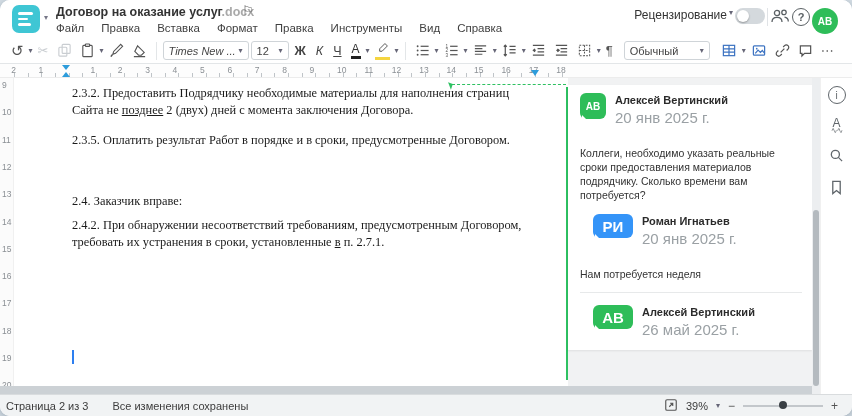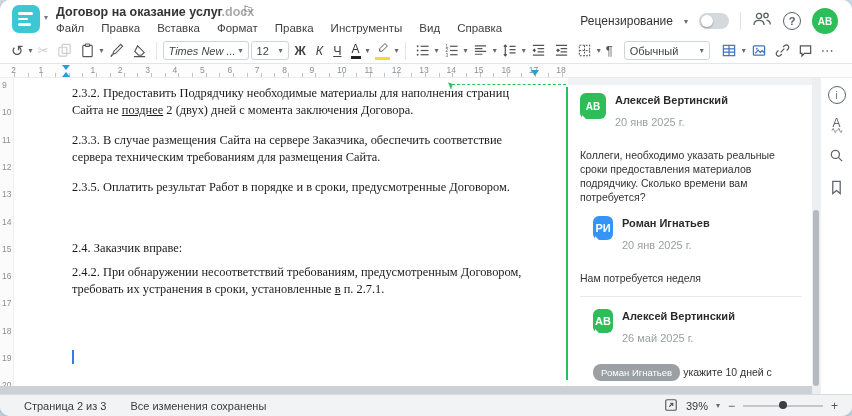--- a/index.html
+++ b/index.html
@@ -13,21 +13,21 @@
   #logo { position:absolute; left:12px; top:5px; width:28px; height:28px; border-radius:7px;
           background:#3fc6d4; display:flex; flex-direction:column; justify-content:center; gap:3px; padding-left:6px; }
   #logo i { display:block; height:2.5px; background:#fff; border-radius:2px; }
   #logo i:nth-child(1){width:15px;} #logo i:nth-child(2){width:10px;} #logo i:nth-child(3){width:13px;}
   #logo-caret { position:absolute; left:44px; top:13px; font-size:8px; color:#778; }
   #doc-title { position:absolute; left:56px; top:5px; font-size:12.5px; font-weight:bold; color:#333; }
   #doc-title .ext { font-weight:bold; color:#a9a9a9; }
   #flag { position:absolute; left:242px; top:3px; font-size:13px; color:#666; }
   #menubar { position:absolute; left:56px; top:22px; display:flex; gap:17px; }
   #menubar span { font-size:11.5px; color:#3f3f3f; cursor:default; }
-  #header-right { position:absolute; right:14px; top:8px; display:flex; align-items:center; gap:11px; }
+  #header-right { position:absolute; right:14px; top:8px; display:flex; align-items:flex-start; gap:2px; }
   #review-label { font-size:12px; color:#333; }
   .caret { font-size:8px; color:#667; }
   #review-toggle { width:30px; height:16px; border-radius:8px; background:#d4d9dd; position:relative; }
   #review-toggle b { position:absolute; left:2px; top:2px; width:12px; height:12px; border-radius:50%;
                      background:#fff; box-shadow:0 1px 2px rgba(0,0,0,.3); }
   .vdiv { width:1px; height:18px; background:#e0e3e6; }
   .round-icon { width:18px; height:18px; border-radius:50%; border:1.4px solid #5a6064; color:#5a6064;
                 font-size:11px; display:flex; align-items:center; justify-content:center; font-weight:bold; }
   #user-avatar { width:26px; height:26px; border-radius:50%; background:#2ebd59; color:#fff;
                  font-size:10px; font-weight:bold; display:flex; align-items:center; justify-content:center; }
@@ -83,43 +83,43 @@
   #thread-card { position:absolute; left:0; top:7px; width:244px; background:#fff;
                  box-shadow:0 1px 2px rgba(0,0,0,.08); padding:8px 10px 12px 12px; }
   .cmt-head { display:flex; align-items:flex-start; gap:9px; }
   .avatar { flex:0 0 auto; border-radius:6px; color:#fff; font-weight:bold;
             display:flex; align-items:center; justify-content:center; position:relative; }
   .avatar::after { content:""; position:absolute; left:2px; bottom:-4px;
                    border:4px solid transparent; border-top-color:inherit; border-left-color:inherit; }
   .av-green { background:#2ebd59; border-top-color:#2ebd59; }
   .av-blue  { background:#3494f8; border-top-color:#3494f8; }
   .av-lg { width:26px; height:26px; font-size:10px; }
-  .av-sm { width:20px; height:24px; font-size:11px; }
+  .av-sm { width:40px; height:24px; font-size:15px; }
   .cmt-name { font-size:11px; font-weight:bold; color:#2b2b2b; padding-top:1px; }
-  .cmt-date { font-size:11px; color:#9aa0a4; margin-top:10px; }
+  .cmt-date { font-size:15px; color:#9aa0a4; margin-top:3px; }
   .cmt-text { font-size:10.5px; color:#333; line-height:14px; margin-top:20px; }
   .cmt-reply { margin-left:13px; margin-top:12px; }
   .cmt-divider { height:1px; background:#e7e9ea; margin:11px 0 0 0; }
   .mention-pill { display:inline-block; background:#9aa0a4; color:#fff; font-size:9.5px;
                   border-radius:8px; padding:1.5px 8px; margin-right:3px; }
 
   
   #scrollbar { position:absolute; right:32px; top:78px; width:8px; height:316px; background:#eceef0; }
   #scroll-thumb { position:absolute; left:1px; top:132px; width:6px; height:176px; border-radius:3px; background:#b4babf; }
   #right-strip { position:absolute; right:0; top:78px; width:32px; height:316px; background:#fff;
                  border-left:1px solid #f0f0f0; display:flex; flex-direction:column; align-items:center;
                  padding-top:8px; gap:13px; }
   #right-strip .round-icon { border-width:1.2px; font-weight:normal; font-size:10px; color:#60666b; border-color:#60666b; }
   #spell-icon { position:relative; font-size:12px; color:#60666b; line-height:1; text-align:center; }
   #spell-icon .wave { display:block; font-size:8px; letter-spacing:-1px; margin-top:-2px; }
 
   
   #statusbar { position:absolute; left:0; top:394px; width:100%; height:22px; background:#f1f3f4;
                border-top:1px solid #d9dcde; display:flex; align-items:center; font-size:11px; color:#3c3c3c; }
-  #page-info { margin-left:24px; }
+  #page-info { margin-left:6px; }
   #saved-info { margin-left:24px; }
   #status-right { margin-left:auto; display:flex; align-items:center; gap:8px; margin-right:14px; }
   #zoom-value { font-size:11px; color:#3c3c3c; }
   #zoom-track { width:80px; height:2px; background:#c3c7cb; position:relative; }
   #zoom-dot { position:absolute; left:36px; top:-3.5px; width:8px; height:8px; border-radius:50%; background:#3a3f44; }
   .zoom-sign { font-size:12px; color:#555; }
 </style>
 </head>
 <body>
 
@@ -345,21 +345,20 @@
         <span class="rnum" style="left: 2px; top: 165.8px;">15</span>
         <span class="rnum" style="left: 2px; top: 193.1px;">16</span>
         <span class="rnum" style="left: 2px; top: 220.4px;">17</span>
         <span class="rnum" style="left: 2px; top: 247.7px;">18</span>
         <span class="rnum" style="left: 2px; top: 275px;">19</span>
         <span class="rnum" style="left: 2px; top: 302.3px;">20</span>
       </div>
 
     <div id="doc-text">
       <p><span>2.3.2. Предоставить Подрядчику необходимые материалы для наполнения страниц Сайта не </span><span class="uline">позднее</span><span> 2 (двух) дней с момента заключения Договора.</span></p>
-      <p>2.3.3. В случае размещения Сайта на сервере Заказчика, обеспечить соответствие сервера техническим требованиям для размещения Сайта.</p>
       <p class="gap-big">2.3.5. Оплатить результат Работ в порядке и в сроки, предусмотренные Договором.</p>
       <p class="gap-med">2.4. Заказчик вправе:</p>
       <p><span>2.4.2. При обнаружении несоответствий требованиям, предусмотренным Договором, требовать их устранения в сроки, установленные </span><span class="uline">в</span><span> п. 2.7.1.</span></p>
     </div>
     <div id="cursor"></div>
 
     <div id="connector"></div>
     <div id="connector-arrow"></div>
     <div id="anchor-line"></div>
 
@@ -387,23 +386,20 @@
 
         <div class="cmt-divider"></div>
 
         <div class="cmt-reply">
           <div class="cmt-head">
             <div class="avatar av-sm av-green">АВ</div>
             <div>
               <div class="cmt-name">Алексей Вертинский</div>
               <div class="cmt-date">26 май 2025 г.</div>
             </div>
-          </div>
-          <div class="cmt-text">
-            <span class="mention-pill">Роман Игнатьев</span><span>укажите 10 дней с запасом</span>
           </div>
         </div>
       </div>
     </div>
 
     <div id="bottom-gutter"></div>
   </div>
 
   <div id="scrollbar">
     <div id="scroll-thumb"></div>

